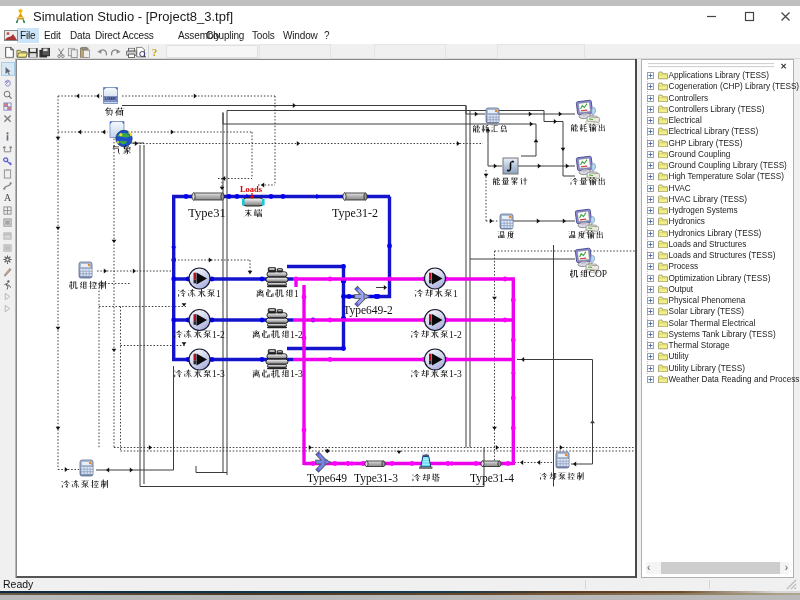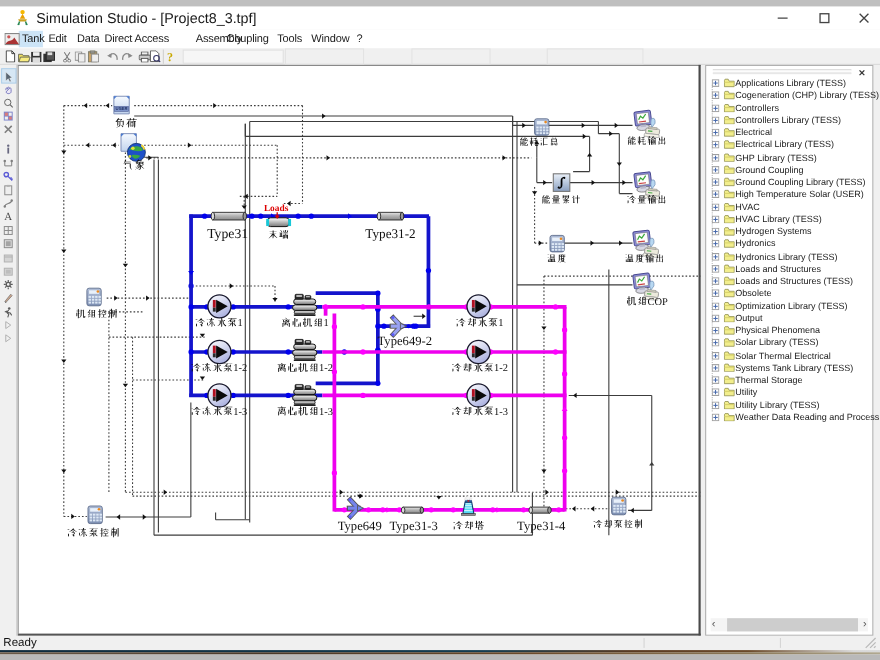--- a/index.html
+++ b/index.html
@@ -61,21 +61,21 @@
 <svg class="wbtn abs" style="left:779px" viewBox="0 0 13 13">
     <path d="M2.5 2.5 L10.5 10.5 M10.5 2.5 L2.5 10.5" stroke="#444" stroke-width="1.2"></path>
   </svg>
 <div id="menubar" class="abs">
 <div id="filehl" class="abs"></div>
 <svg class="abs" style="left:4px;top:2px" width="14" height="13" viewBox="0 0 14 13">
       <rect x="0.5" y="1.5" width="13" height="10" fill="#eee" stroke="#888"></rect>
       <path d="M1 11 C4 6 6 10 9 5 L13 11 Z" fill="#a33"></path>
       <circle cx="4" cy="4.5" r="1.5" fill="#c55"></circle>
     </svg>
-<span class="mi" style="left:20px">Tank</span>
+<span class="mi" style="left:20px">File</span>
     <span class="mi" style="left:44px">Edit</span>
     <span class="mi" style="left:70px">Data</span>
     <span class="mi" style="left:95px">Direct Access</span>
     <span class="mi" style="left:178px">Assembly</span>
     <span class="mi" style="left:206px">Coupling</span>
     <span class="mi" style="left:252px">Tools</span>
     <span class="mi" style="left:283px">Window</span>
     <span class="mi" style="left:324px">?</span>
 </div>
 <div id="toolbar" class="abs">
@@ -1131,21 +1131,21 @@
     </div>
     <div class="trow" style="top:111.45px">
 <svg class="texp" width="7" height="7" viewBox="0 0 7 7">
         <rect x="0.5" y="0.5" width="6" height="6" fill="#fff" stroke="#a0a0a0"></rect>
         <path d="M1.5 3.5 h4 M3.5 1.5 v4" stroke="#4466aa" stroke-width="0.9"></path>
       </svg>
 <svg class="tfold" width="10" height="8.5" viewBox="0 0 10 8.5">
         <path d="M0.5 2 L0.5 7.8 L9.5 7.8 L9.5 2.8 L4.8 2.8 L4 1 L1.2 1 Z" fill="#f2ee8c" stroke="#88884a" stroke-width="0.7"></path>
         <path d="M0.5 3.8 L9.5 3.8" stroke="#d6cf68" stroke-width="0.9"></path>
       </svg>
-<span class="ttxt">High Temperature Solar (USER)</span>
+<span class="ttxt">High Temperature Solar (TESS)</span>
     </div>
     <div class="trow" style="top:122.7px">
 <svg class="texp" width="7" height="7" viewBox="0 0 7 7">
         <rect x="0.5" y="0.5" width="6" height="6" fill="#fff" stroke="#a0a0a0"></rect>
         <path d="M1.5 3.5 h4 M3.5 1.5 v4" stroke="#4466aa" stroke-width="0.9"></path>
       </svg>
 <svg class="tfold" width="10" height="8.5" viewBox="0 0 10 8.5">
         <path d="M0.5 2 L0.5 7.8 L9.5 7.8 L9.5 2.8 L4.8 2.8 L4 1 L1.2 1 Z" fill="#f2ee8c" stroke="#88884a" stroke-width="0.7"></path>
         <path d="M0.5 3.8 L9.5 3.8" stroke="#d6cf68" stroke-width="0.9"></path>
       </svg>
@@ -1219,21 +1219,21 @@
     </div>
     <div class="trow" style="top:201.45px">
 <svg class="texp" width="7" height="7" viewBox="0 0 7 7">
         <rect x="0.5" y="0.5" width="6" height="6" fill="#fff" stroke="#a0a0a0"></rect>
         <path d="M1.5 3.5 h4 M3.5 1.5 v4" stroke="#4466aa" stroke-width="0.9"></path>
       </svg>
 <svg class="tfold" width="10" height="8.5" viewBox="0 0 10 8.5">
         <path d="M0.5 2 L0.5 7.8 L9.5 7.8 L9.5 2.8 L4.8 2.8 L4 1 L1.2 1 Z" fill="#f2ee8c" stroke="#88884a" stroke-width="0.7"></path>
         <path d="M0.5 3.8 L9.5 3.8" stroke="#d6cf68" stroke-width="0.9"></path>
       </svg>
-<span class="ttxt">Obsolete</span>
+<span class="ttxt">Process</span>
     </div>
     <div class="trow" style="top:212.7px">
 <svg class="texp" width="7" height="7" viewBox="0 0 7 7">
         <rect x="0.5" y="0.5" width="6" height="6" fill="#fff" stroke="#a0a0a0"></rect>
         <path d="M1.5 3.5 h4 M3.5 1.5 v4" stroke="#4466aa" stroke-width="0.9"></path>
       </svg>
 <svg class="tfold" width="10" height="8.5" viewBox="0 0 10 8.5">
         <path d="M0.5 2 L0.5 7.8 L9.5 7.8 L9.5 2.8 L4.8 2.8 L4 1 L1.2 1 Z" fill="#f2ee8c" stroke="#88884a" stroke-width="0.7"></path>
         <path d="M0.5 3.8 L9.5 3.8" stroke="#d6cf68" stroke-width="0.9"></path>
       </svg>

